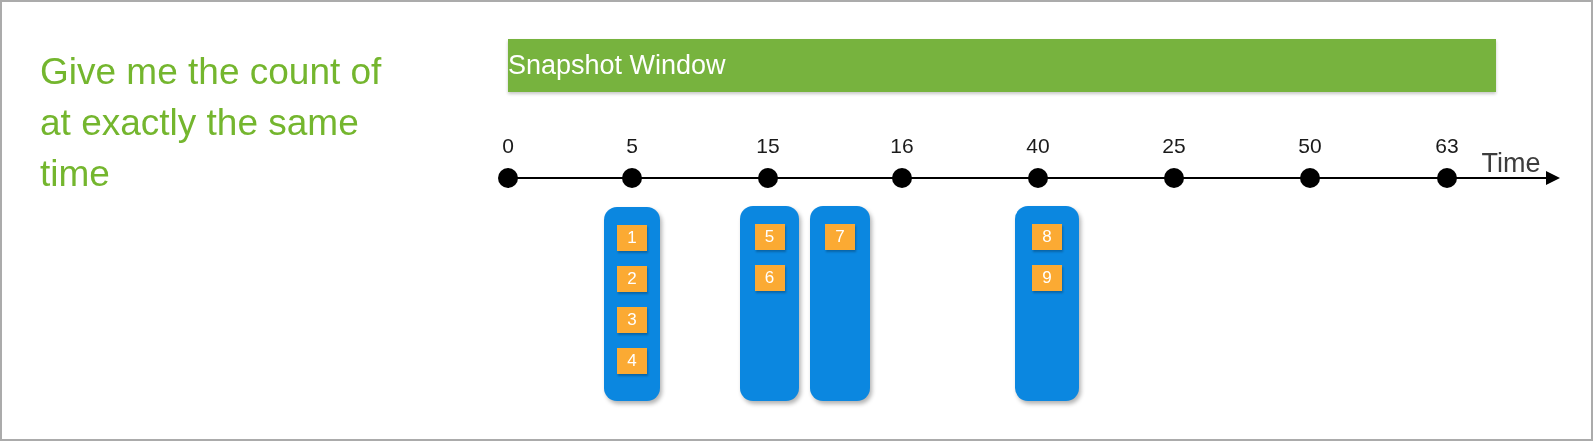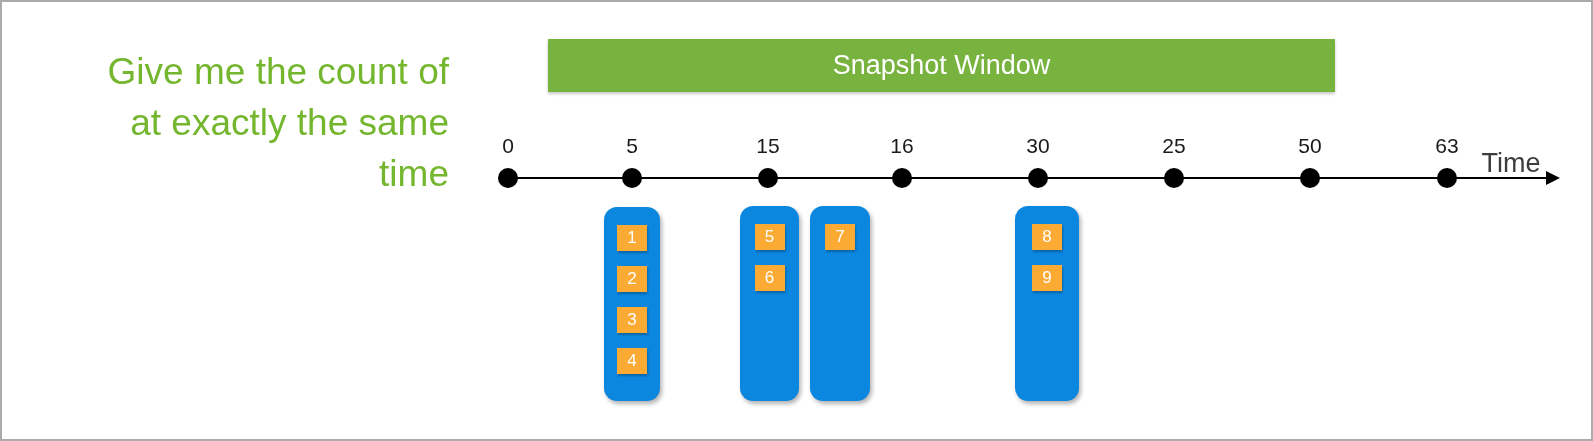--- a/index.html
+++ b/index.html
@@ -7,36 +7,34 @@
     position:relative;
     width:1593px;height:441px;
     box-sizing:border-box;
     border:2px solid #ABABAB;
     background:#ffffff;
     font-family:"Liberation Sans", sans-serif;
     overflow:hidden;
   }
   
   .question{
-    position:absolute;left:47px;top:44px;
+    position:absolute;left:38px;top:44px;
     width:400px;
     color:#74B62E;
     font-size:37px;line-height:51px;
     font-weight:400;
     letter-spacing:0px;
-    text-align:right;
   }
   
   .snapshot-bar{
     position:absolute;left:506px;top:37px;
-    width:787px;height:53px;
+    width:988px;height:53px;
     background:#77B33E;
-    display:flex;align-items:center;justify-content:center;
+    display:flex;align-items:center;
     box-shadow:0 2px 3px rgba(0,0,0,0.22);
-    margin-left:40px;
   }
   .snapshot-bar span{
     color:#ffffff;font-size:27px;font-weight:300;
   }
   
   .axis-line{
     position:absolute;left:506px;top:175px;
     width:1042px;height:2px;background:#000;
   }
   .arrowhead{
@@ -113,21 +111,21 @@
   </div>
   <div class="tick" style="left:766px">
     <span class="tick-label">15</span>
     <span class="dot"></span>
   </div>
   <div class="tick" style="left:900px">
     <span class="tick-label">16</span>
     <span class="dot"></span>
   </div>
   <div class="tick" style="left:1036px">
-    <span class="tick-label">30</span>
+    <span class="tick-label">40</span>
     <span class="dot"></span>
   </div>
   <div class="tick" style="left:1172px">
     <span class="tick-label">25</span>
     <span class="dot"></span>
   </div>
   <div class="tick" style="left:1308px">
     <span class="tick-label">50</span>
     <span class="dot"></span>
   </div>

